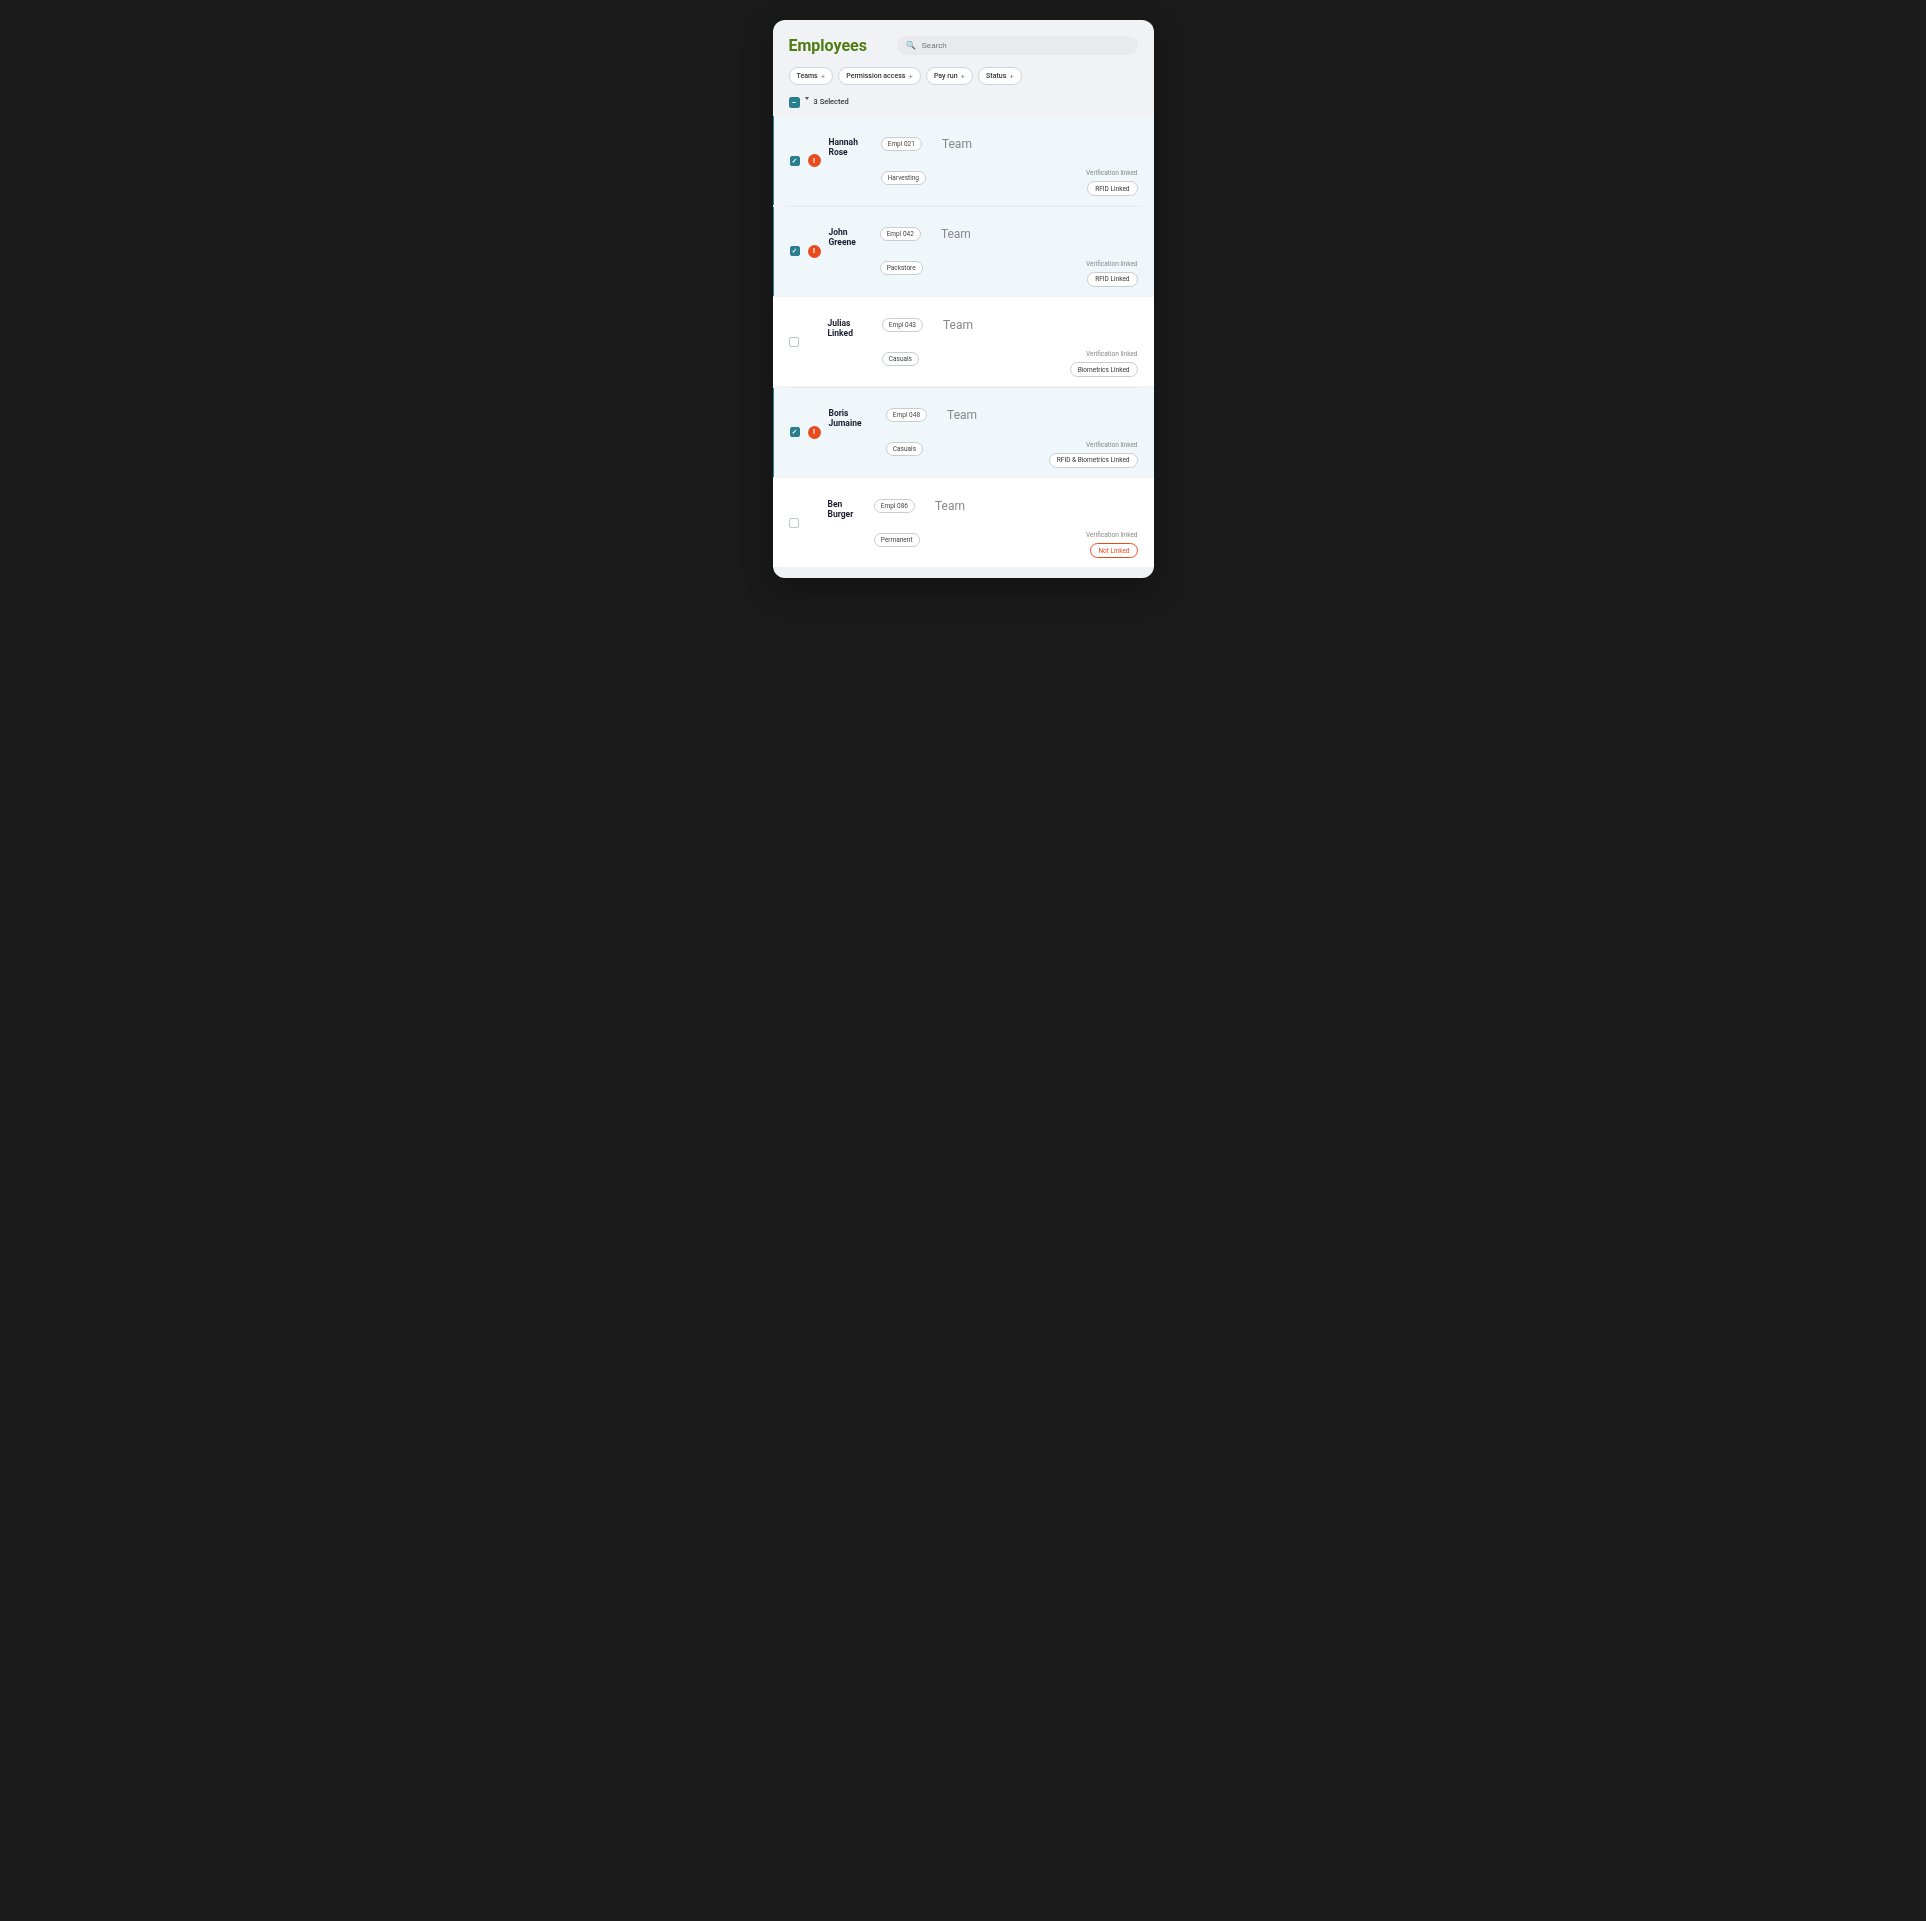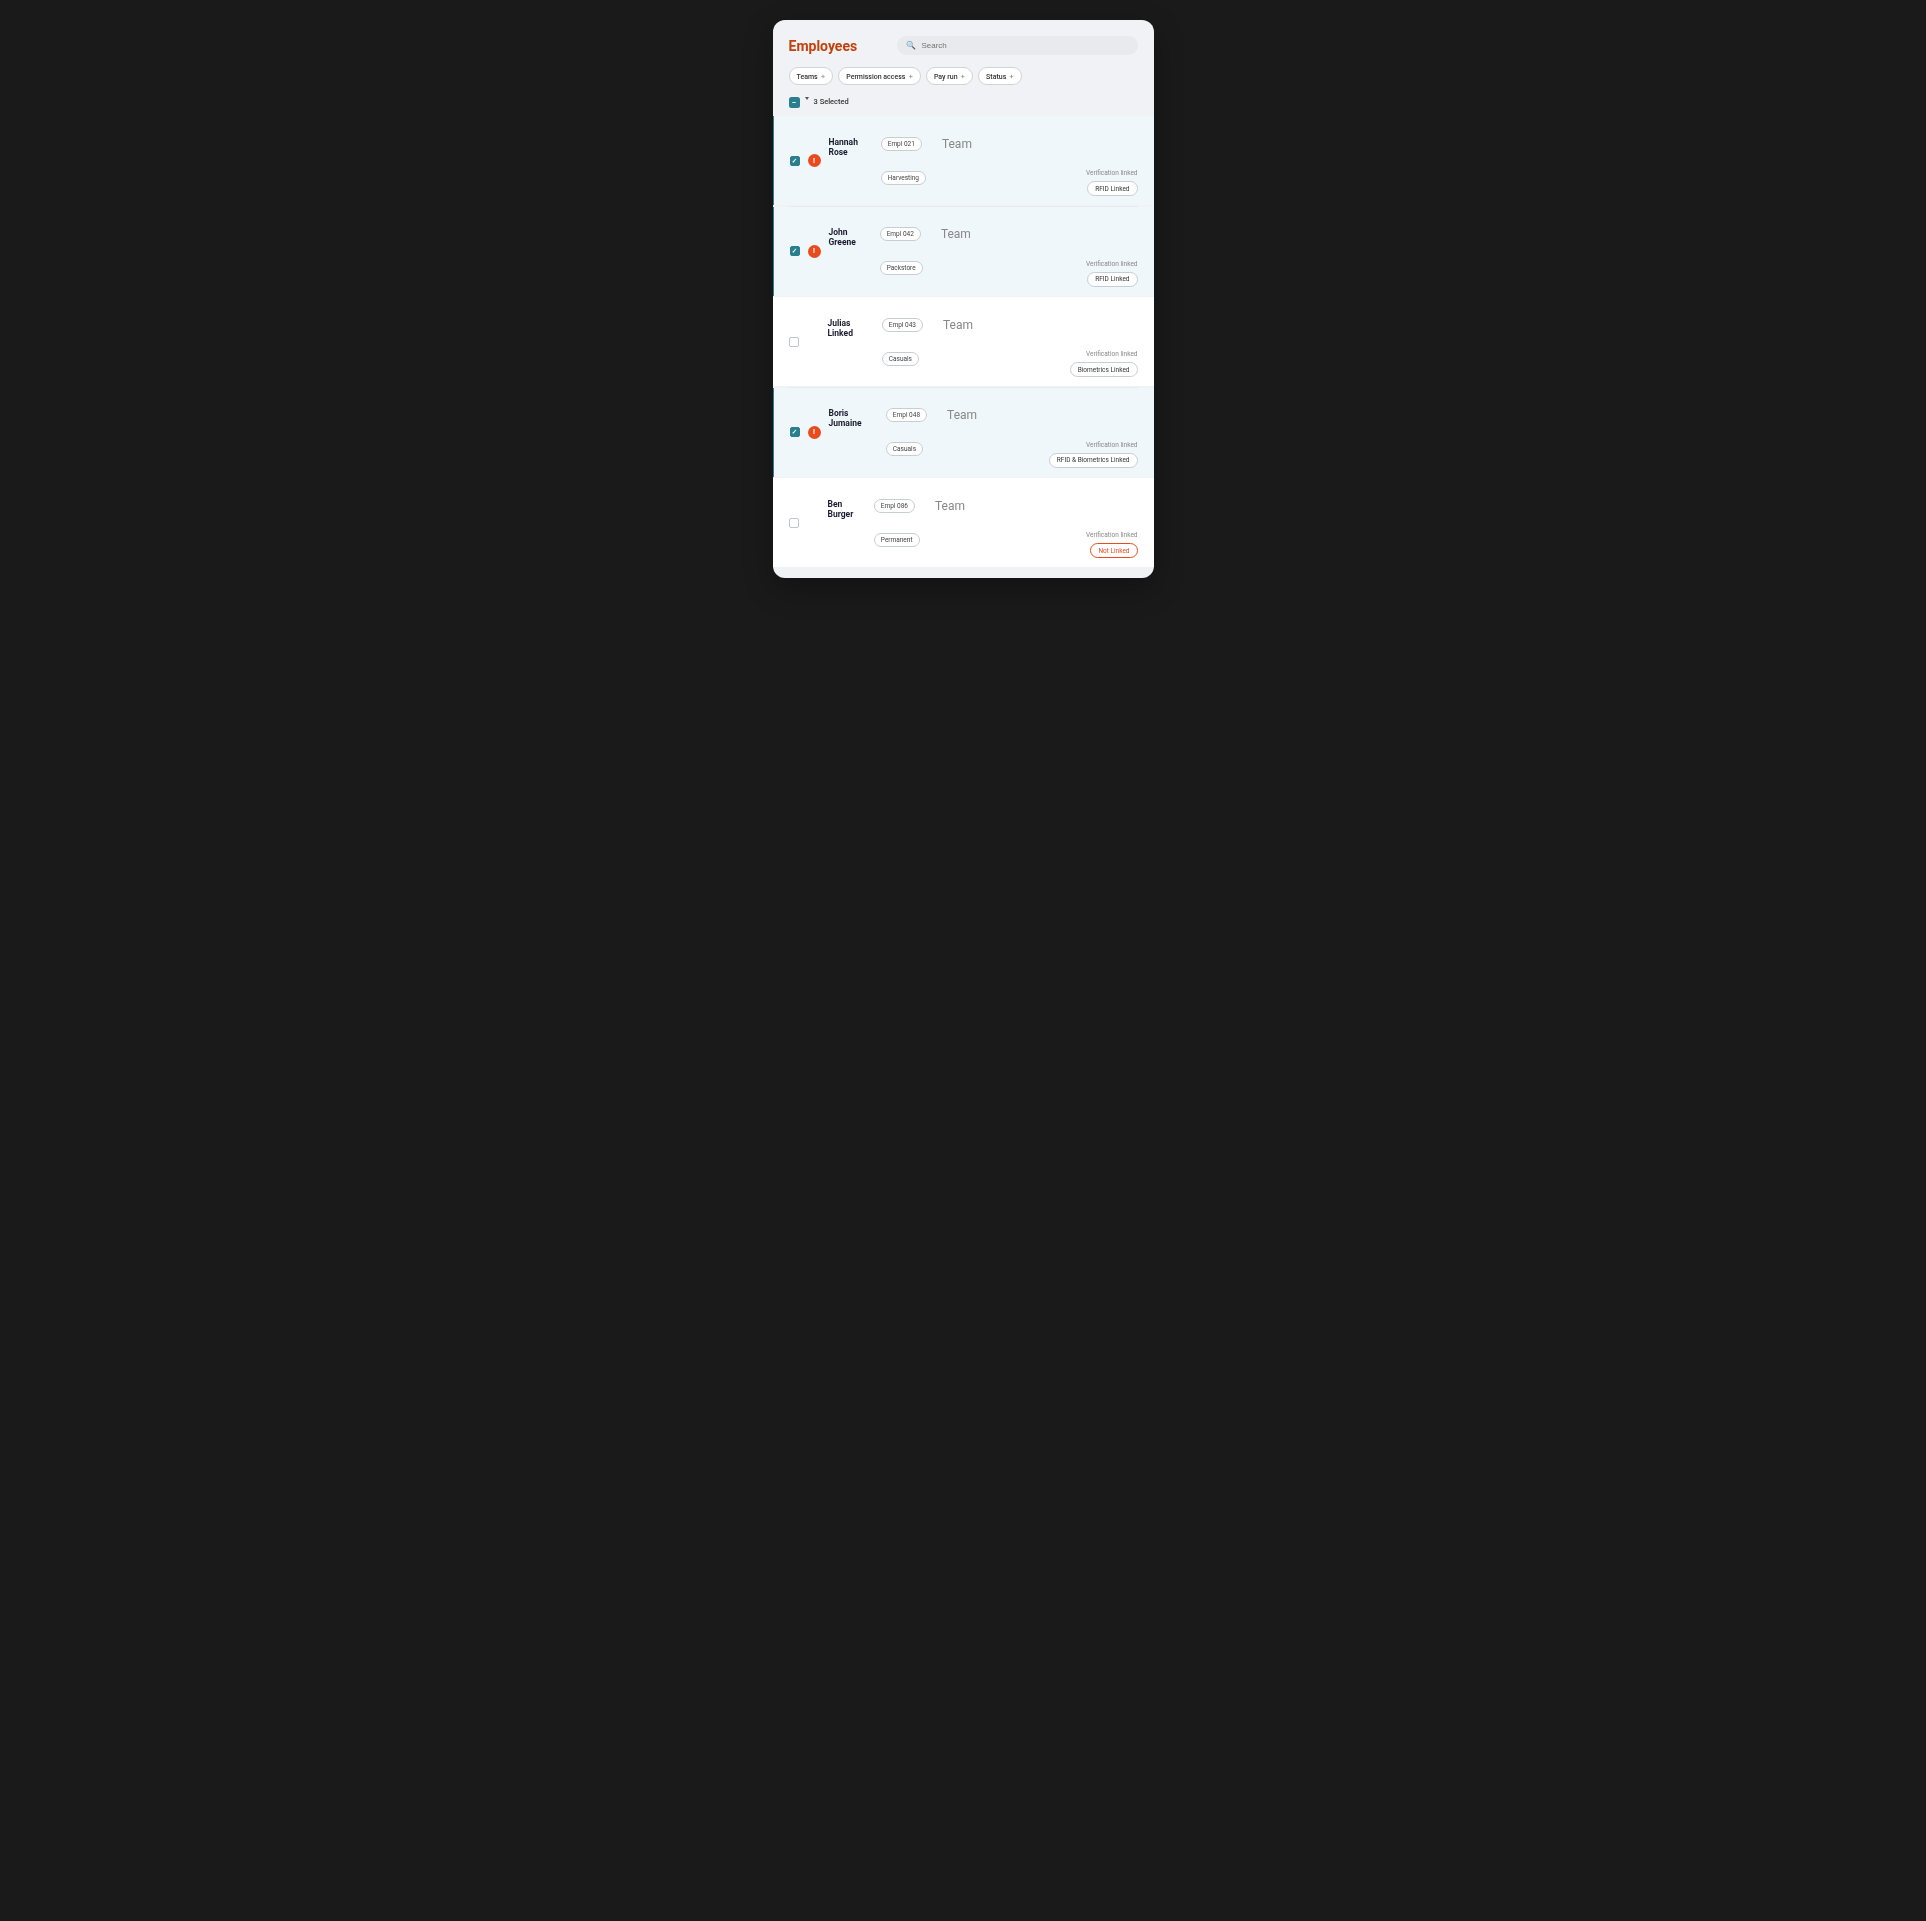--- a/index.html
+++ b/index.html
@@ -29,23 +29,23 @@
 
     .header {
       display: flex;
       align-items: center;
       justify-content: space-between;
       padding: 0 16px 12px 16px;
       gap: 10px;
     }
 
     .page-title {
-      font-size: 14px;
+      font-size: 16px;
       font-weight: 700;
-      color: #c2410c;
+      color: #4d7c0f;
       white-space: nowrap;
     }
 
     .search-bar {
       display: flex;
       align-items: center;
       background: #e8eaed;
       border-radius: 12px;
       padding: 5px 10px;
       gap: 5px;
@@ -70,21 +70,21 @@
     .filter-bar {
       display: flex;
       align-items: center;
       gap: 5px;
       padding: 0 16px 12px 16px;
       flex-wrap: wrap;
     }
 
     .filter-chip {
       display: flex;
-      align-items: flex-end;
+      align-items: center;
       gap: 3px;
       background: #fff;
       border: 0.8px solid #d0d3d8;
       border-radius: 10px;
       padding: 3.5px 7px;
       font-size: 7px;
       color: #333;
       cursor: pointer;
       font-weight: 500;
     }

